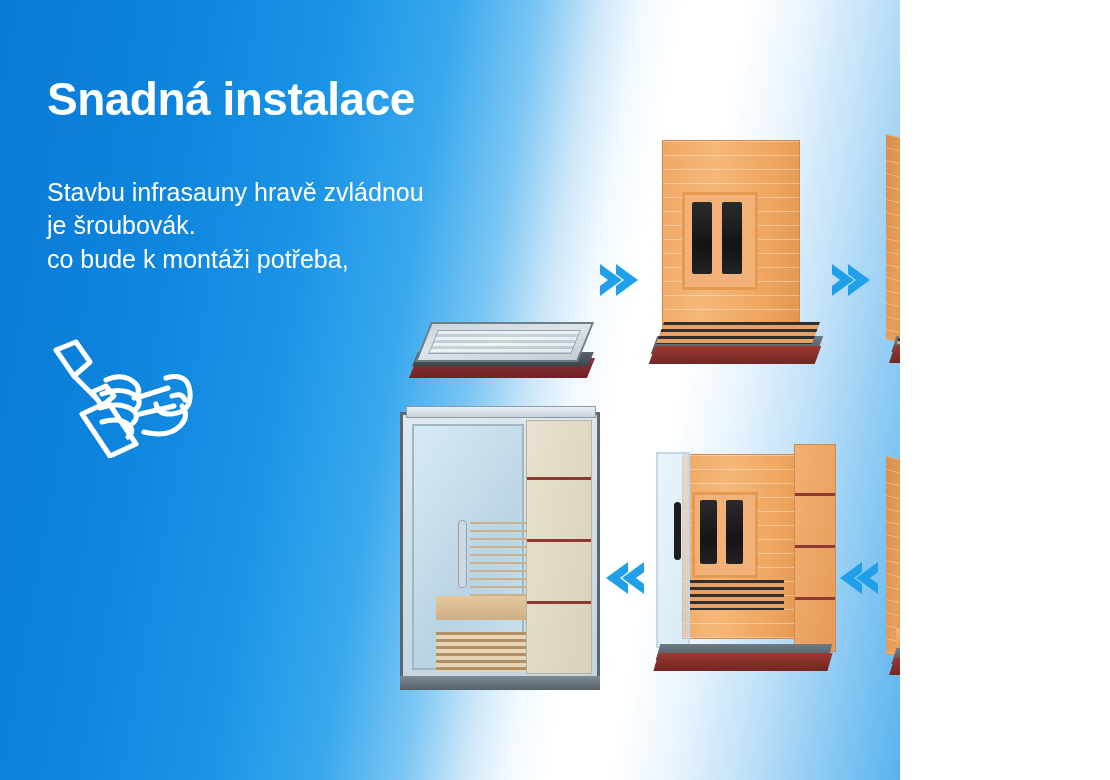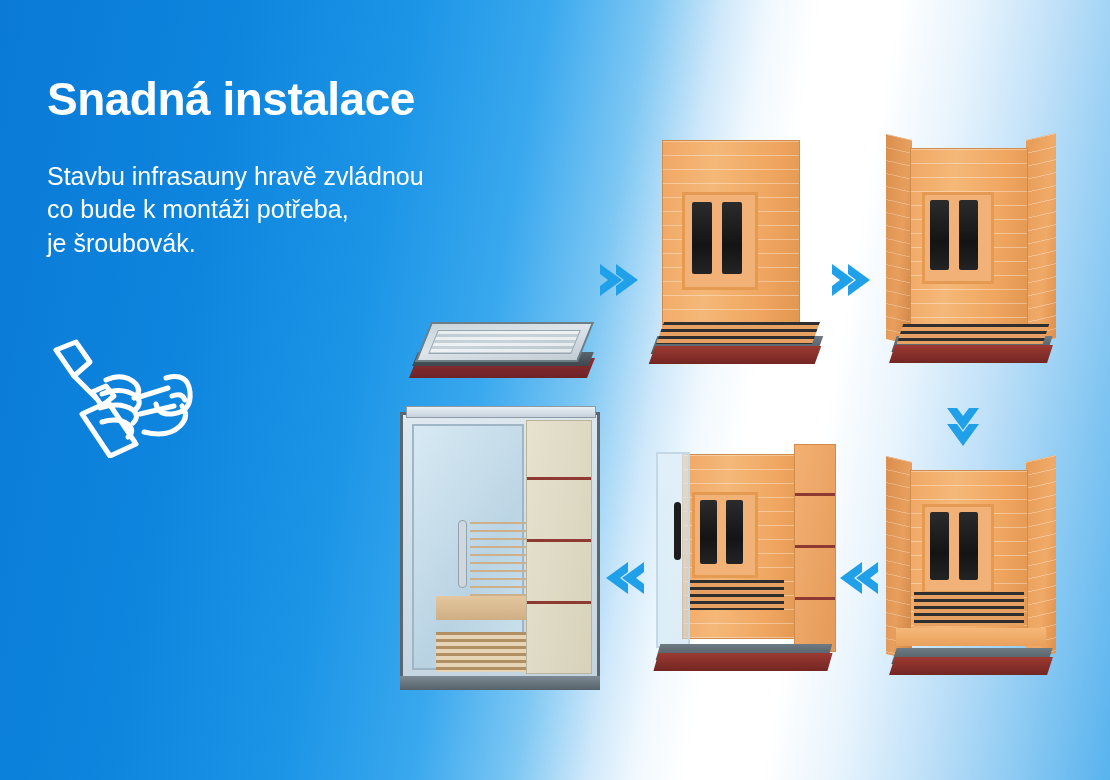--- a/index.html
+++ b/index.html
@@ -5,21 +5,21 @@
   html, body {
     margin: 0;
     padding: 0;
     background: #ffffff;
   }
   body {
     font-family: "Liberation Sans", sans-serif;
   }
   .page {
     position: relative;
-    width: 1110px;
+    width: 900px;
     height: 780px;
     overflow: hidden;
     background: linear-gradient(100deg,
         #0a7ad6 0%,
         #0d84dd 18%,
         #1b94e6 33%,
         #39a8ee 44%,
         #7bc6f3 52%,
         #cfe8fa 58%,
         #f2f9fe 62%,
@@ -38,21 +38,21 @@
     top: 72px;
     font-size: 46px;
     font-weight: bold;
     color: #ffffff;
     letter-spacing: -0.5px;
     white-space: nowrap;
   }
   .subcopy {
     position: absolute;
     left: 47px;
-    top: 160px;
+    top: 176px;
     width: 470px;
     font-size: 25px;
     line-height: 1.33;
     color: #ffffff;
   }
   .subcopy span { display: block; white-space: nowrap; }
 
   
   .tool-icon {
     position: absolute;
@@ -274,22 +274,22 @@
 </style>
 </head>
 <body>
 
 <div class="page">
 
   <div class="headline">Snadná instalace</div>
 
   <div class="subcopy">
     <span>Stavbu infrasauny hravě zvládnou</span>
+    <span>je šroubovák.</span>
     <span>co bude k montáži potřeba,</span>
-    <span>je šroubovák.</span>
   </div>
 
   <div class="tool-icon">
     <svg viewBox="0 0 150 122" fill="none" stroke="#ffffff" stroke-width="5" stroke-linecap="round" stroke-linejoin="round">
 
       <path d="M12 14 L32 6 L46 26 L30 40 Z"></path>
       <path d="M30 40 L52 62"></path>
       <path d="M48 56 L62 50 L70 60 L58 70 Z"></path>
 
       <path d="M62 44 q18 -8 30 4 q6 8 -2 14"></path>

